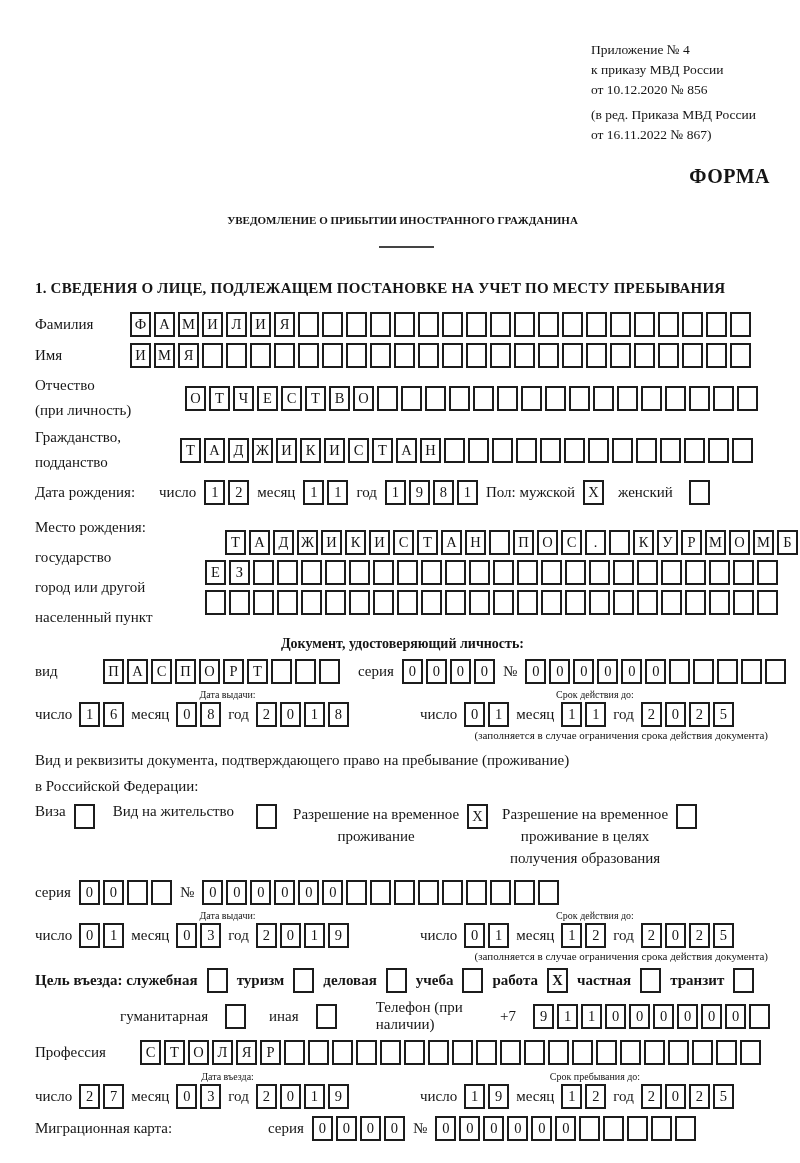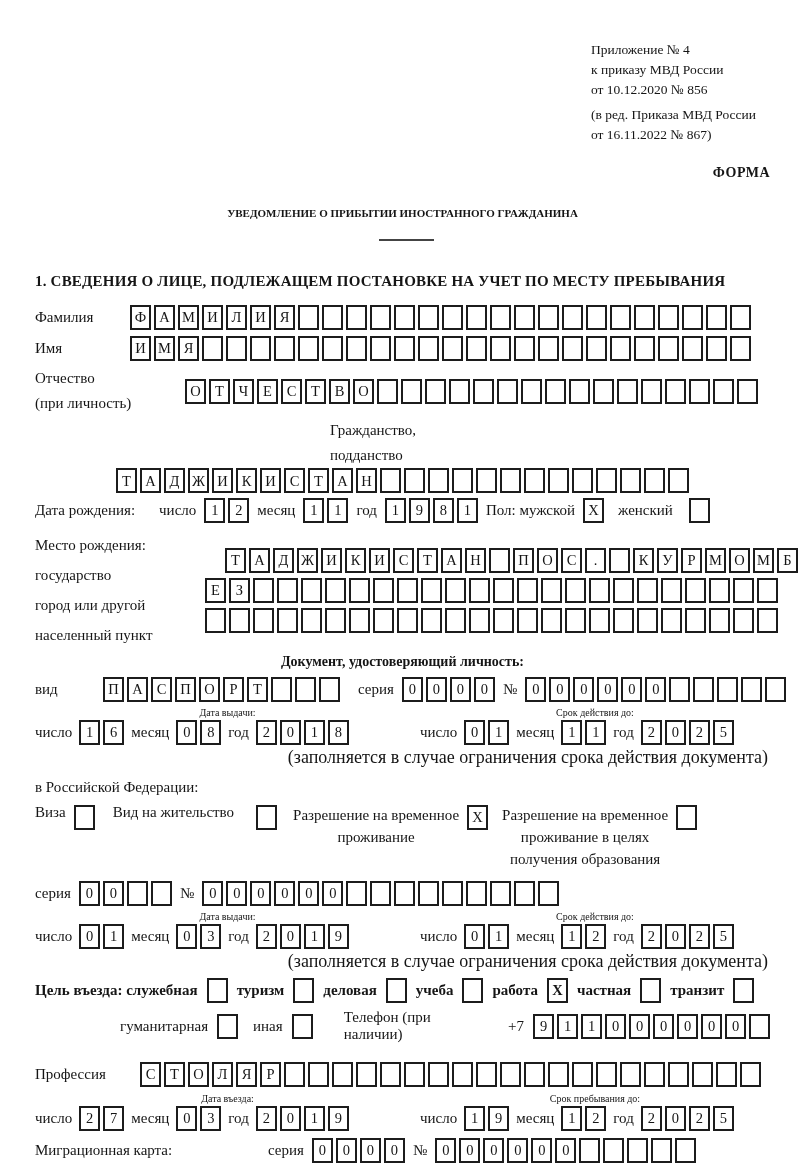--- a/index.html
+++ b/index.html
@@ -3,21 +3,21 @@
 <meta charset="utf-8">
 <style>
   * { box-sizing: border-box; }
   html,body { margin:0; padding:0; background:#ffffff; }
   body { width:800px; font-family:"Liberation Serif","DejaVu Serif",serif; color:#151515; }
   .page { width:800px; min-height:1163px; padding:40px 30px 24px 35px; position:relative; }
 
   
   .appendix { margin-left:556px; font-size:13.5px; line-height:20px; }
   .appendix .sub { margin-top:5px; }
-  .forma { text-align:right; font-weight:bold; font-size:14px; margin-top:20px; letter-spacing:.5px; }
+  .forma { text-align:right; font-weight:bold; font-size:20px; margin-top:20px; letter-spacing:.5px; }
 
   
   .title { text-align:center; font-weight:bold; font-size:11px; line-height:24px; margin-top:20px; }
   .blank-line { display:inline-block; width:55px; border-bottom:2px solid #444; height:12px; margin-left:8px; }
 
   .section-heading { font-weight:bold; font-size:15px; margin-top:24px; margin-bottom:14px; letter-spacing:.2px; }
 
   
   .form-row { display:flex; align-items:center; margin-bottom:5px; font-size:15px; line-height:26px; }
   .lbl { flex:none; }
@@ -29,32 +29,32 @@
           justify-content:center; font-size:14.5px; flex:none; background:#fff; }
   .cells-col { display:flex; flex-direction:column; gap:5px; }
 
   
   .dates-hdr { display:flex; font-size:10px; margin-bottom:2px; }
   .dates-hdr .left { width:385px; text-align:center; }
   .dates-hdr .right { flex:1; text-align:center; }
   .dates-row { display:flex; align-items:center; font-size:15px; margin-bottom:2px; }
   .dates-row .left { width:385px; display:flex; align-items:center; gap:7px; }
   .dates-row .right { flex:1; display:flex; align-items:center; gap:7px; }
-  .note { font-size:18px; text-align:right; padding-right:2px; margin-bottom:6px; }
+  .note { font-size:11px; text-align:right; padding-right:2px; margin-bottom:6px; }
 
   .para { font-size:15px; line-height:26px; }
 
   
   .chk-row { display:flex; align-items:flex-start; margin-top:4px; margin-bottom:10px; font-size:15px; }
   .chk-grp { display:flex; align-items:flex-start; gap:8px; }
   .chk-text { text-align:center; line-height:22px; }
   .chk-grp .cells { margin-top:1px; }
 
   .purpose-row { display:flex; align-items:center; gap:9px; font-size:15px; margin-bottom:6px; flex-wrap:nowrap;font-weight:bold; }
-  .purpose-row2 { display:flex; align-items:center; gap:9px; font-size:15px; margin-left:85px; margin-bottom:18px;justify-content:space-between; }
+  .purpose-row2 { display:flex; align-items:center; gap:17px; font-size:15px; margin-left:85px; margin-bottom:6px;justify-content:space-between; }
 
   .center-bold { text-align:center; font-weight:bold; font-size:14px; margin:4px 0 6px 0; }
 </style>
 </head>
 <body>
 
 <div class="page">
 
   <div class="appendix">
     <div>Приложение № 4</div>
@@ -165,21 +165,21 @@
         <span class="cell"></span>
         <span class="cell"></span>
         <span class="cell"></span>
         <span class="cell"></span>
         <span class="cell"></span>
         <span class="cell"></span>
         <span class="cell"></span>
       </span>
   </div>
 
-  <div class="form-row" style="margin-bottom:4px;flex-direction:column;">
+  <div class="form-row" style="margin-bottom:4px;">
     <span class="lbl-block" style="width:145px;">
       <div>Гражданство,</div>
       <div>подданство</div>
     </span>
     <span class="cells">
         <span class="cell">Т</span>
         <span class="cell">А</span>
         <span class="cell">Д</span>
         <span class="cell">Ж</span>
         <span class="cell">И</span>
@@ -402,20 +402,21 @@
       <span class="cells">
           <span class="cell">2</span>
           <span class="cell">0</span>
           <span class="cell">2</span>
           <span class="cell">5</span>
         </span>
     </span>
   </div>
   <div class="note">(заполняется в случае ограничения срока действия документа)</div>
 
+  <div class="para">Вид и реквизиты документа, подтверждающего право на пребывание (проживание)</div>
   <div class="para">в Российской Федерации:</div>
 
   <div class="chk-row">
     <span class="chk-grp">
       <span>Виза</span>
       <span class="cells">
           <span class="cell"></span>
         </span>
     </span>
     <span class="chk-grp" style="margin-left:18px;">

